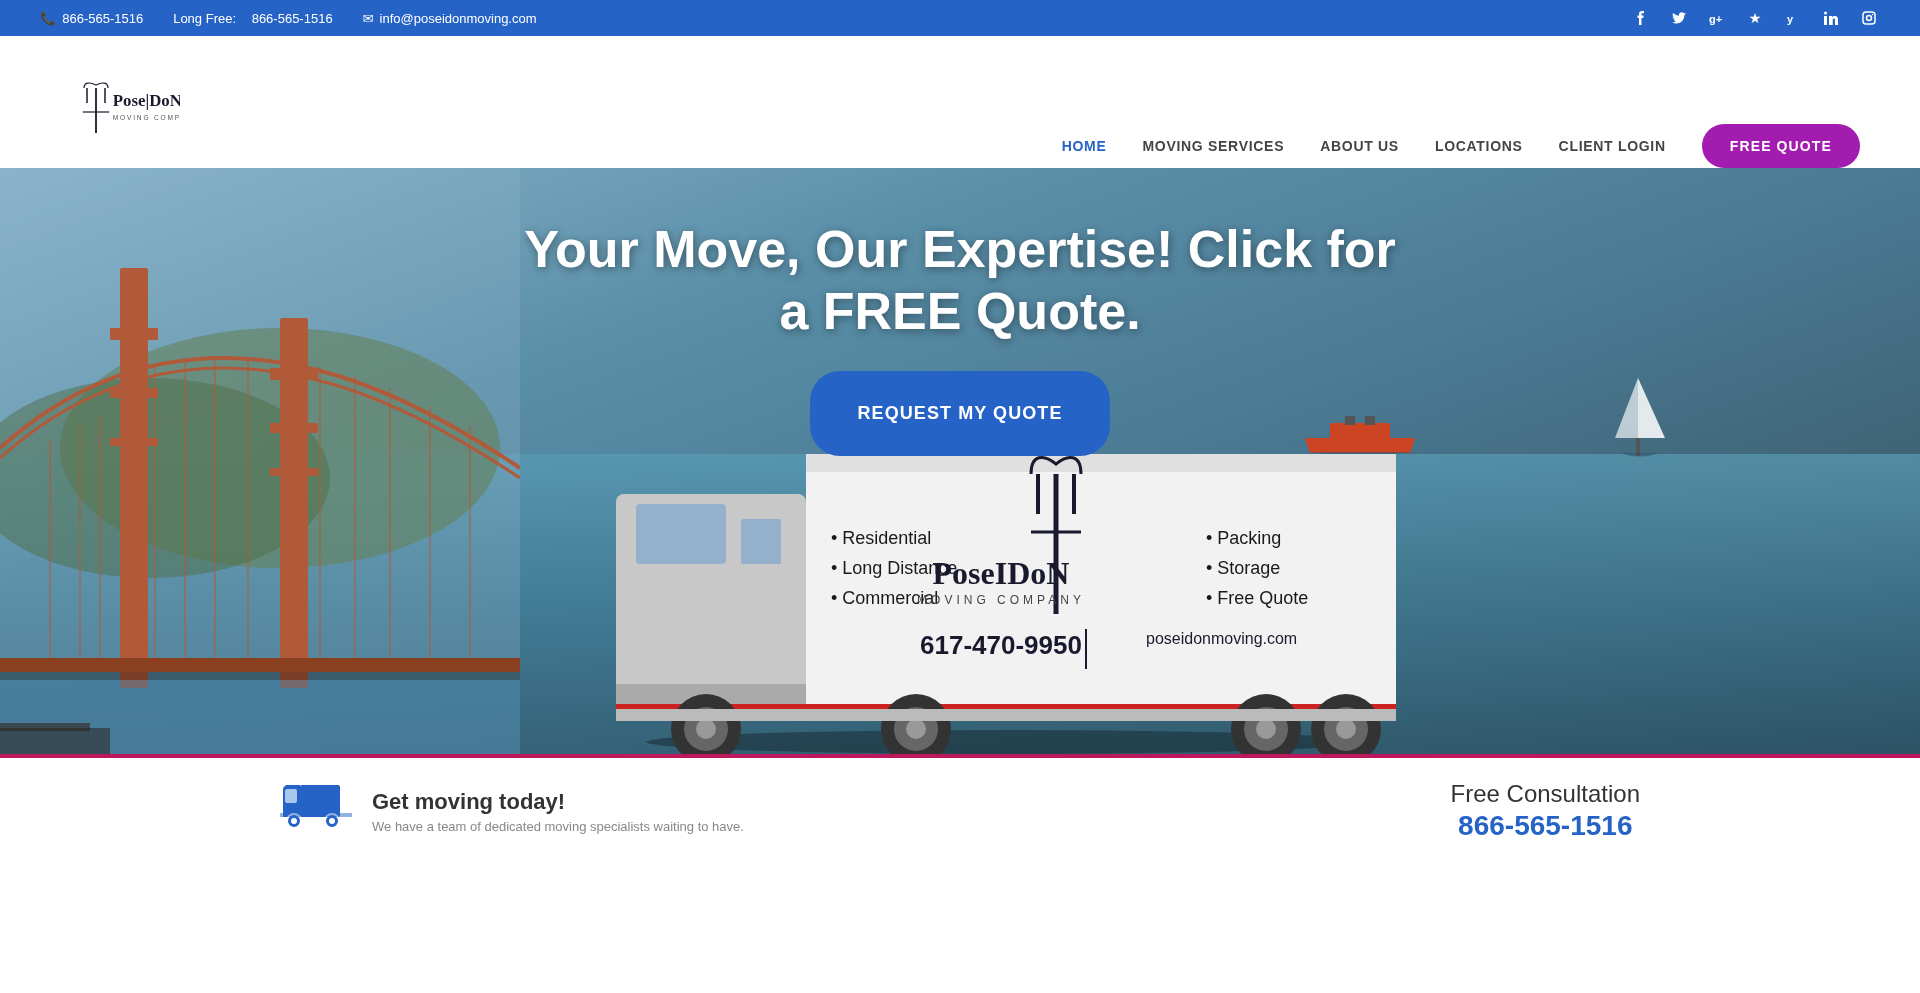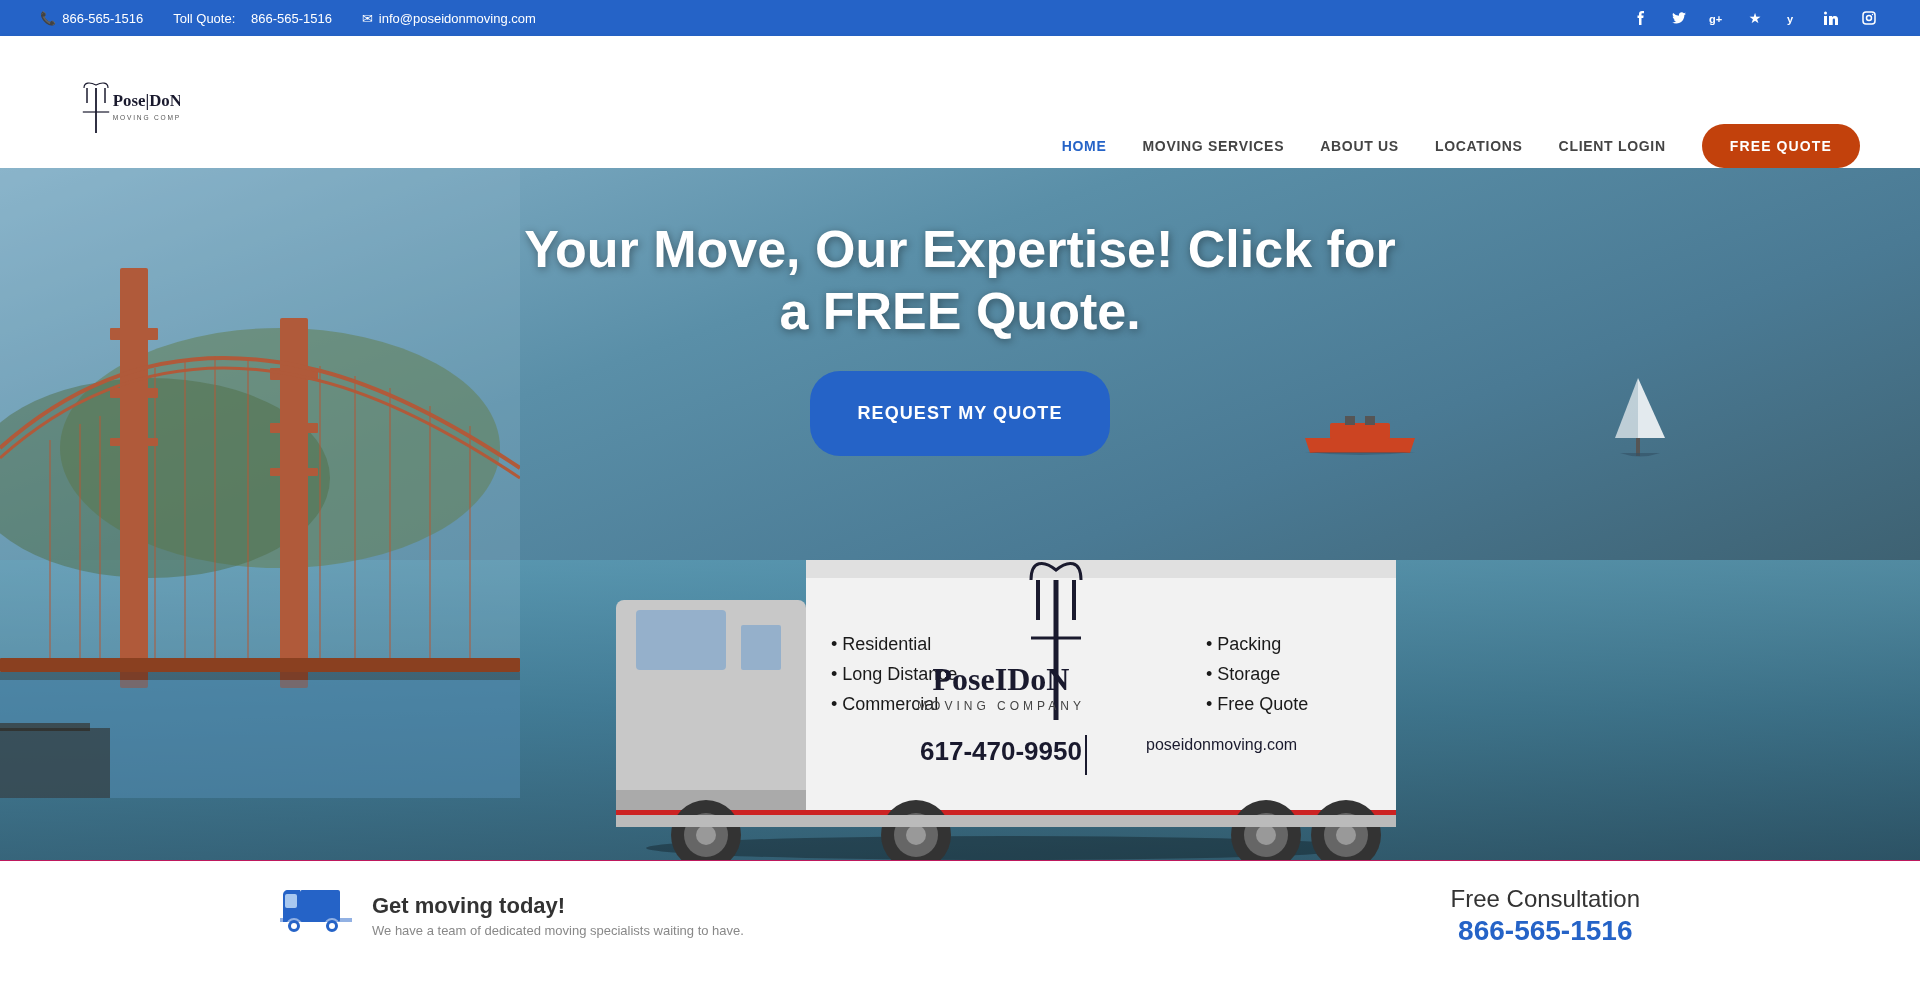--- a/index.html
+++ b/index.html
@@ -69,37 +69,37 @@
       font-size: 14px;
       font-weight: 600;
       color: #444;
       letter-spacing: 0.05em;
       text-transform: uppercase;
     }
     .nav a.active {
       color: #2563c7;
     }
     .free-quote-btn {
-      background: #c2410c;
+      background: #a21caf;
       color: white;
       border: none;
       border-radius: 30px;
       padding: 14px 28px;
       font-size: 14px;
       font-weight: 700;
       letter-spacing: 0.08em;
       text-transform: uppercase;
       cursor: pointer;
     }
 
     
     .hero {
       position: relative;
       width: 1920px;
-      height: 692px;
+      height: 586px;
       overflow: hidden;
       background: #c2410c;
     }
     .hero-bg {
       position: absolute;
       inset: 0;
       background: linear-gradient(160deg, #8ab5cc 0%, #5a8fa8 30%, #4a7a94 55%, #3d6070 80%, #2a404e 100%);
     }
     
     .hero-water {
@@ -185,21 +185,21 @@
     }
 
     
     .bottom-section {
       background: white;
       height: 110px;
       display: flex;
       align-items: center;
       padding: 12px 280px;
       justify-content: space-between;
-      border-top: 1px solid #be185d;
+      border-top: 4px solid #be185d;
     }
     .get-moving {
       display: flex;
       align-items: center;
       gap: 20px;
     }
     .truck-icon-blue {
       font-size: 52px;
       color: #2563c7;
     }
@@ -237,21 +237,21 @@
 </head>
 <body>
 
 <div class="top-bar">
   <div class="top-bar-left">
     <span>
       <span>📞</span>
       <span>866-565-1516</span>
     </span>
     <span>
-      <span>Toll Quote:</span>
+      <span>Long Free:</span>
       &nbsp;
       <span>866-565-1516</span>
     </span>
     <span>
       <span>✉</span>
       <span>info@poseidonmoving.com</span>
     </span>
   </div>
   <div class="top-bar-right">
     <a href="#" class="social-icon">

